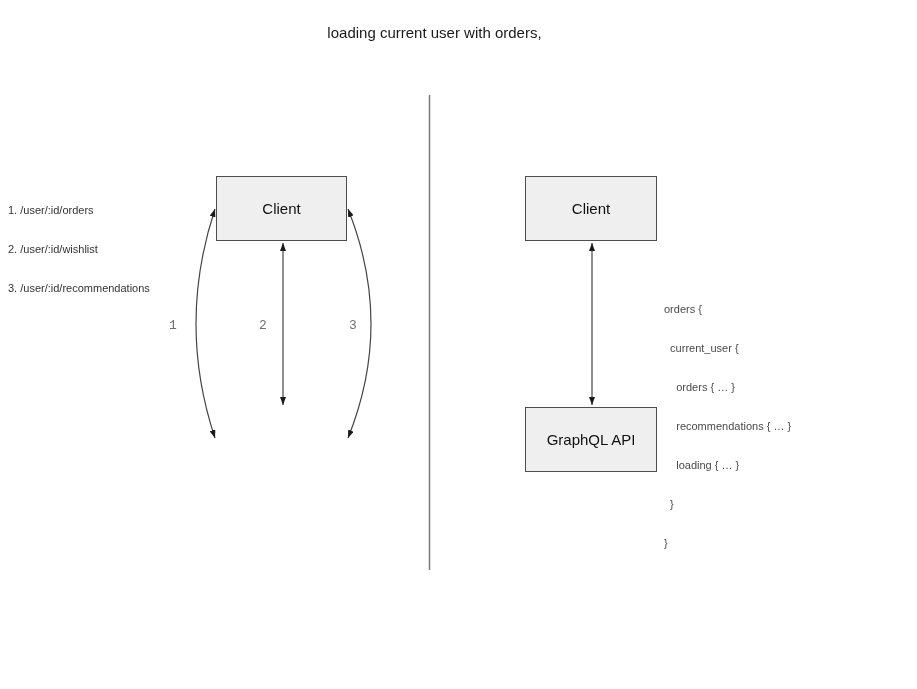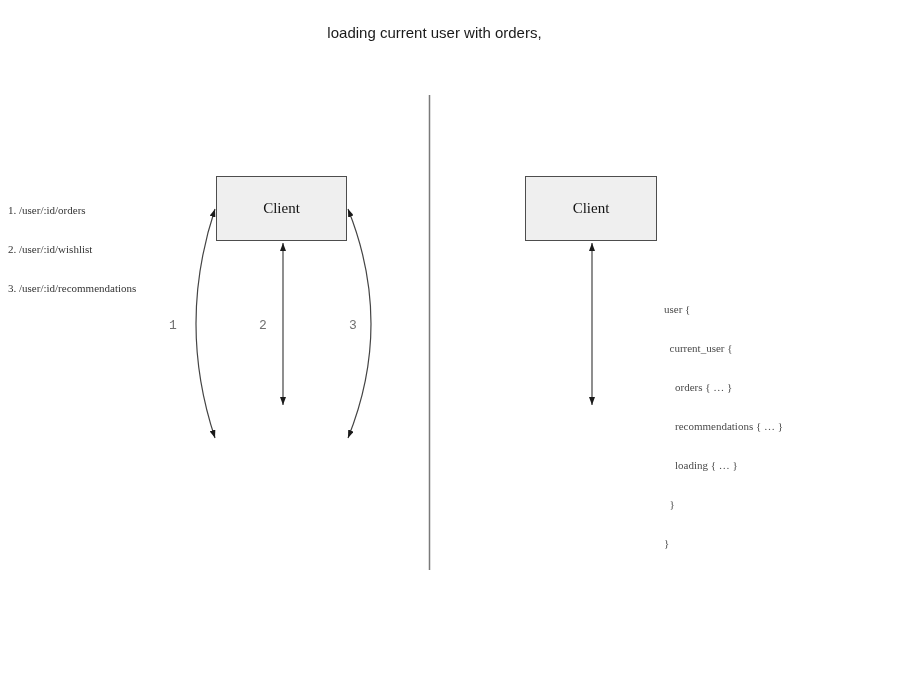--- a/index.html
+++ b/index.html
@@ -37,24 +37,23 @@
   .box {
     position: absolute;
     height: 63px;
     background: #efefef;
     border: 1px solid #4d4d4d;
     display: flex;
     align-items: center;
     justify-content: center;
     font-size: 15px;
     color: #111111;
-    font-family: Liberation Serif, serif;
   }
   .mono {
-    font-family: Liberation Serif, serif;
+    font-family: Liberation Sans, sans-serif;
     white-space: pre;
   }
   .endpoints {
     position: absolute;
     left: 8px;
     top: 178px;
     font-size: 11px;
     line-height: 13px;
     color: #333333;
   }
@@ -115,23 +114,26 @@
     <span>Client</span>
   </div>
 
   <div class="arrow-num" style="left:164px; top:318px;">1</div>
   <div class="arrow-num" style="left:254px; top:318px;">2</div>
   <div class="arrow-num" style="left:344px; top:318px;">3</div>
 
   <div class="box" style="left:525px; top:176px; width:130px;">
     <span>Client</span>
   </div>
+  <div class="box" style="left:525px; top:407px; width:130px;">
+    <span>GraphQL API</span>
+  </div>
 
   <div class="query mono">
-    <div>user {</div>
+    <div>orders {</div>
     <div>  current_user {</div>
     <div>    orders { … }</div>
     <div>    recommendations { … }</div>
     <div>    loading { … }</div>
     <div>  }</div>
     <div>}</div>
   </div>
 
 </div>
 

